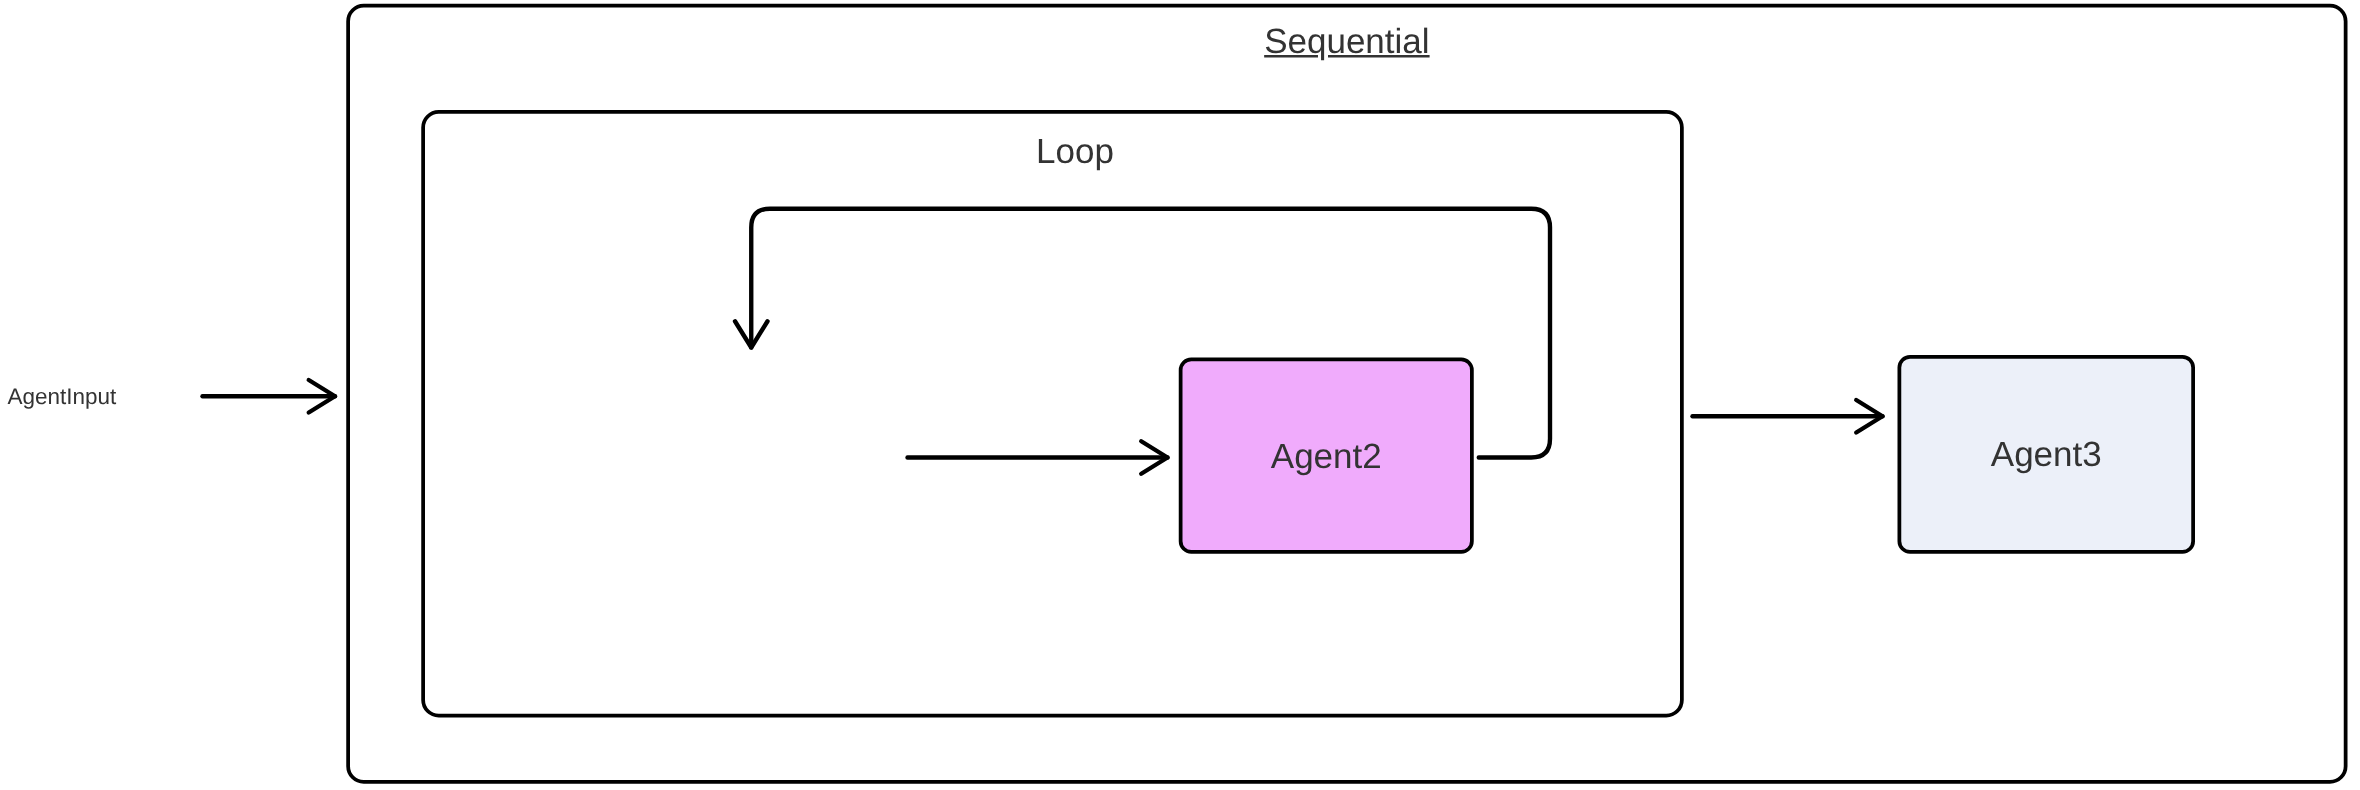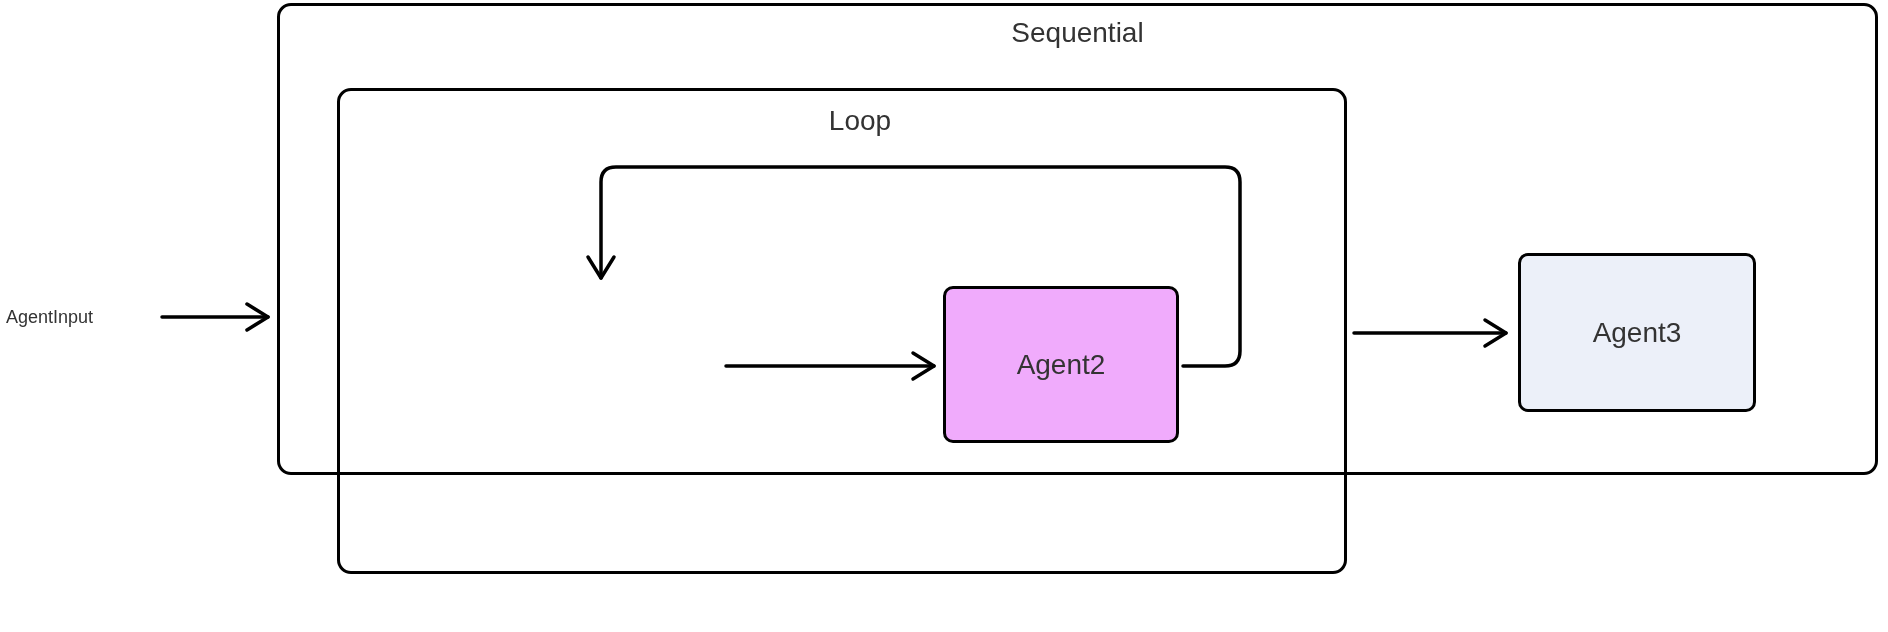--- a/index.html
+++ b/index.html
@@ -18,21 +18,21 @@
   }
   .container-box {
     position: absolute;
     box-sizing: border-box;
     border: 3px solid #000000;
     border-radius: 14px;
     background: transparent;
   }
   .container-box.sequential {
     left: 277px; top: 3px;
-    width: 1601px; height: 472px;
+    width: 1601px; height: 624px; text-decoration: underline;
   }
   .container-box.loop {
     left: 337px; top: 88px;
     width: 1010px; height: 486px;
   }
   .container-label {
     width: 100%;
     text-align: center;
     font-size: 28px;
     line-height: 34px;
@@ -86,21 +86,21 @@
     <div class="container-label">Sequential</div>
   </div>
 
   <div class="container-box loop" style="border-color: rgb(0, 0, 0); padding-left: 36px;">
     <div class="container-label">Loop</div>
   </div>
 
   <div class="node agent2" style="background: #f0abfc; border-color: rgb(0, 0, 0); color: rgb(51, 51, 51);">
     <span>Agent2</span>
   </div>
-  <div class="node agent3" style="background: rgb(236, 240, 249); border-color: rgb(0, 0, 0); color: rgb(51, 51, 51);">
+  <div class="node agent3" style="background: rgb(236, 240, 249); border-color: rgb(0, 0, 0); color: rgb(51, 51, 51); margin-top: 31px;">
     <span>Agent3</span>
   </div>
 
   <div class="external-label">AgentInput</div>
 
   <svg class="edges" viewBox="0 0 1888 632" xmlns="http://www.w3.org/2000/svg">
     <defs>
       <marker id="arrowhead" markerUnits="userSpaceOnUse" markerWidth="28" markerHeight="32" refX="24" refY="16" orient="auto">
         <path d="M3,3 L24,16 L3,29" fill="none" stroke="#000000" stroke-width="3.5" stroke-linecap="round" stroke-linejoin="round"></path>
       </marker>

